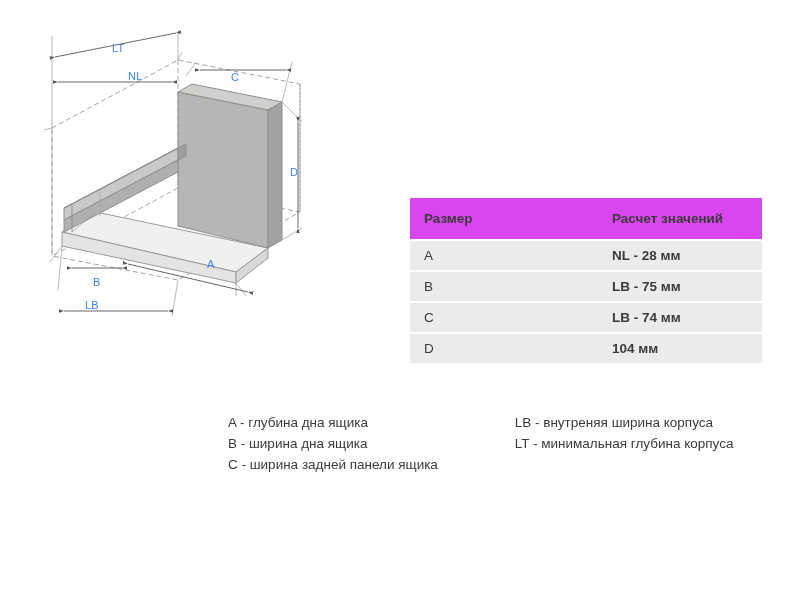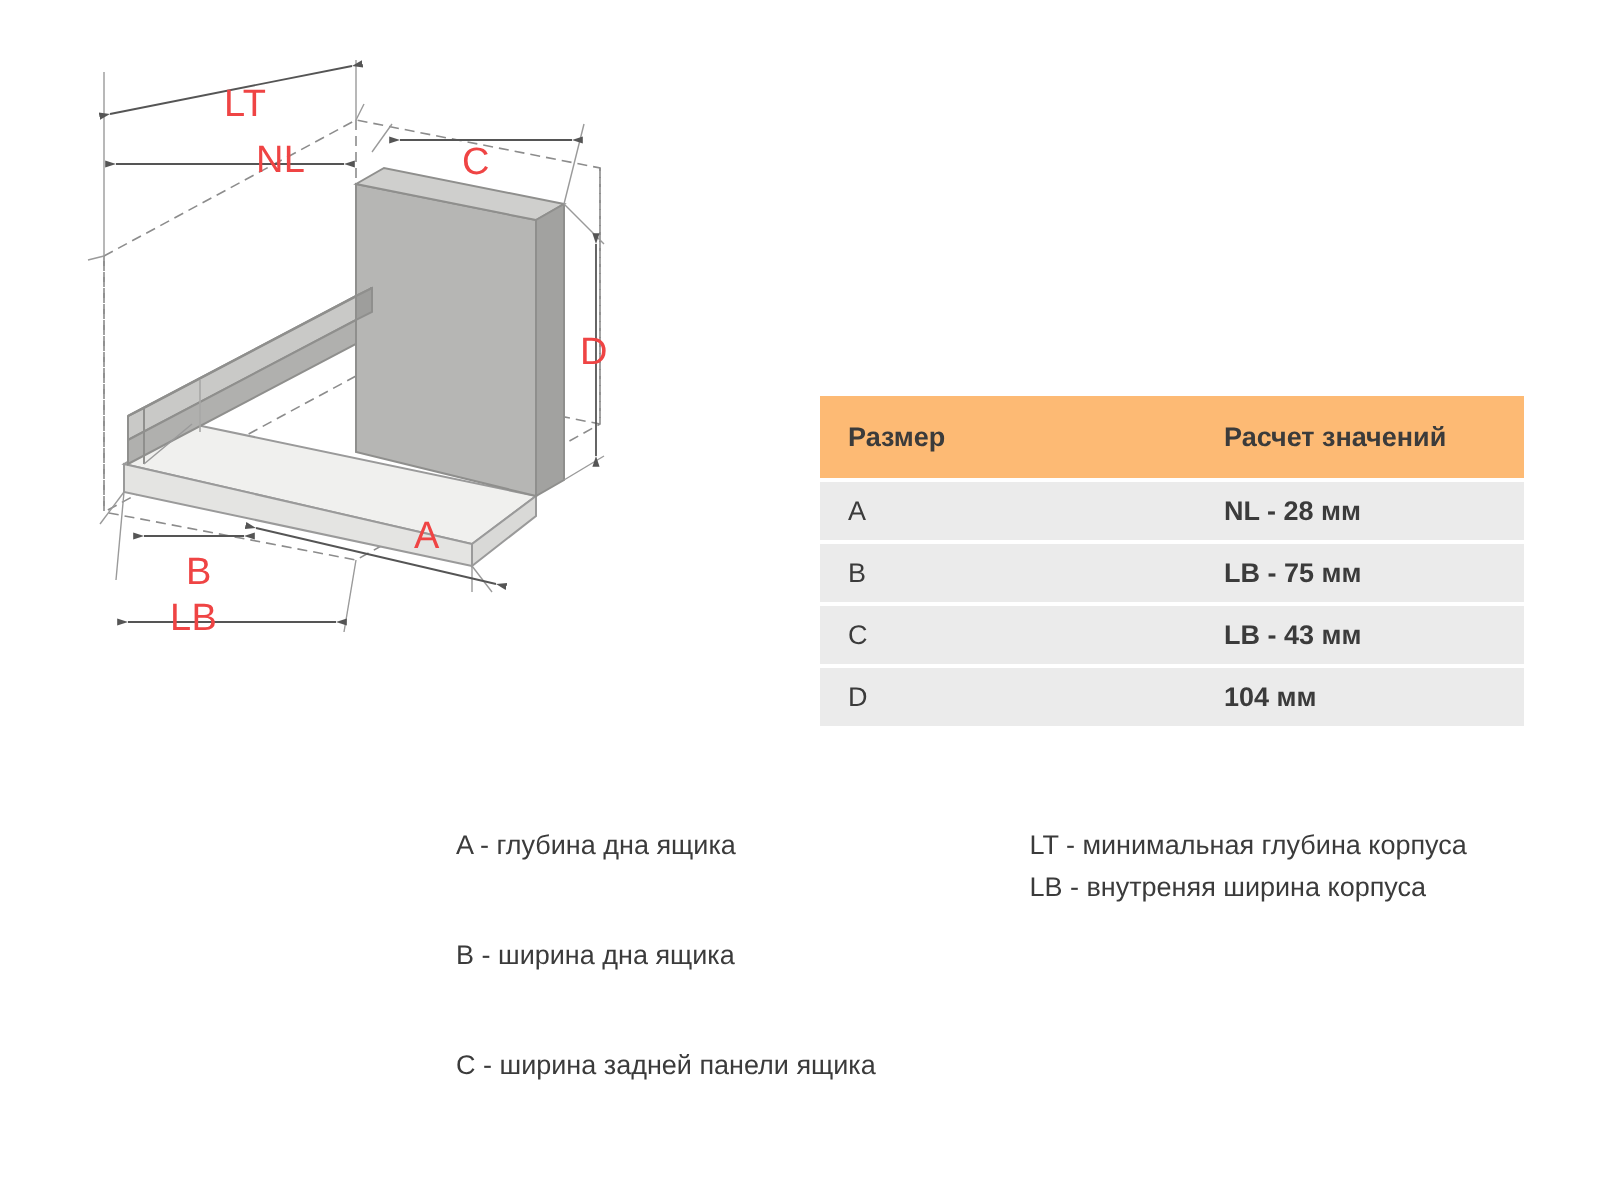--- a/index.html
+++ b/index.html
@@ -23,37 +23,37 @@
   
   #drawing {
     position: absolute;
     left: 0;
     top: 0;
     width: 420px;
     height: 360px;
   }
   .dim-label {
     position: absolute;
-    font-size: 19px;
-    color: #ef4444;
+    font-size: 11px;
+    color: #3b82f6;
     letter-spacing: .2px;
     white-space: nowrap;
     text-align: center;
   }
   
   #spec-table {
     position: absolute;
     left: 410px;
     top: 198px;
     width: 352px;
     border-collapse: collapse;
     font-size: 13.5px;
   }
   #spec-table th {
-    background: #fdba74;
+    background: #d946ef;
     color: #3b3b3b;
     font-weight: bold;
     text-align: left;
     padding: 13px 14px;
     border-bottom: 2px solid #ffffff;
   }
   #spec-table td {
     background: #ebebeb;
     padding: 7px 14px;
     border-bottom: 2px solid #ffffff;
@@ -76,21 +76,21 @@
     width: 545px;
     display: flex;
     gap: 38px;
     font-size: 13.5px;
     line-height: 21px;
   }
   #legend .col {
     display: flex;
     flex-direction: column;
   }
-  #legend .col.left { width: 260px; gap: 34px; }
+  #legend .col.left { width: 260px; }
   #legend .col.right { width: 270px; }
   .legend-line { white-space: nowrap; }
 </style>
 </head>
 <body>
 
 <div id="stage">
 
   <div id="drawing">
     <svg width="420" height="360" viewBox="0 0 420 360">
@@ -176,34 +176,34 @@
       <tr>
         <td class="col-code">A</td>
         <td class="col-value">NL - 28 мм</td>
       </tr>
       <tr>
         <td class="col-code">B</td>
         <td class="col-value">LB - 75 мм</td>
       </tr>
       <tr>
         <td class="col-code">C</td>
-        <td class="col-value">LB - 43 мм</td>
+        <td class="col-value">LB - 74 мм</td>
       </tr>
       <tr>
         <td class="col-code">D</td>
         <td class="col-value">104 мм</td>
       </tr>
     </tbody>
   </table>
 
   <div id="legend">
     <div class="col left">
       <span class="legend-line">A - глубина дна ящика</span>
       <span class="legend-line">B - ширина дна ящика</span>
       <span class="legend-line">C - ширина задней панели ящика</span>
     </div>
     <div class="col right">
+      <span class="legend-line">LB - внутреняя ширина корпуса</span>
       <span class="legend-line">LT - минимальная глубина корпуса</span>
-      <span class="legend-line">LB - внутреняя ширина корпуса</span>
     </div>
   </div>
 
 </div>
 
 </body></html>

